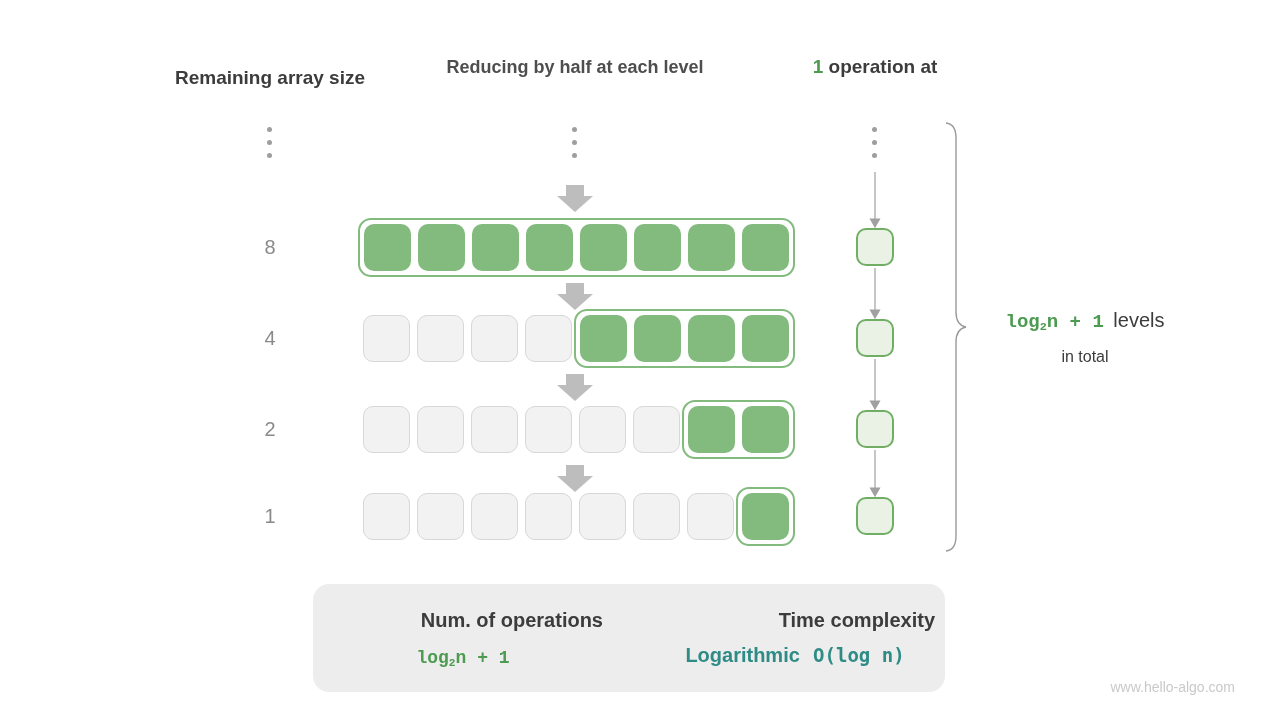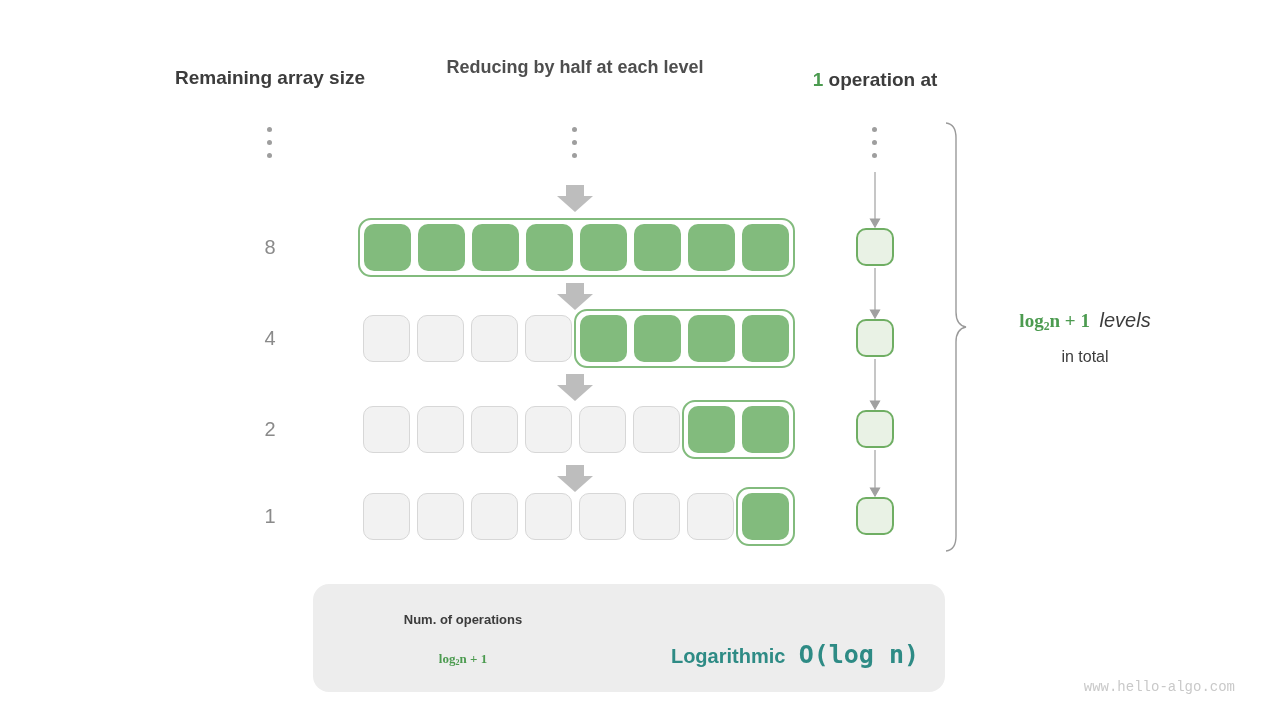--- a/index.html
+++ b/index.html
@@ -32,29 +32,29 @@
   .row-label{width:60px;text-align:center;font-size:20px;color:var(--label_gray);line-height:30px;}
   .array-row{display:flex;align-items:center;gap:7px;height:47px;}
   .cell{width:47px;height:47px;border-radius:10px;box-sizing:border-box;flex:0 0 auto;}
   .cell.gray{background:var(--gray_cell_fill);border:1.5px solid var(--gray_cell_border);}
   .cell.green{background:var(--green_fill);}
   .green-group{display:flex;gap:7px;padding:4px;border:2px solid var(--green_fill);
     border-radius:13px;margin:-6px -5px;background:#ffffff;}
   .op-cell{width:38px;height:38px;border-radius:10px;box-sizing:border-box;
     background:var(--light_green_fill);border:2px solid var(--green_border);}
   .mono{font-family:"DejaVu Sans Mono",monospace;}
-  .formula{font-family:Liberation Serif, serif;font-weight:bold;color:var(--green_text);}
+  .formula{font-family:Liberation Mono, monospace;font-weight:bold;color:var(--green_text);}
   .formula sub{font-size:0.62em;vertical-align:-0.28em;}
   .brace-text-line1{font-size:20px;color:var(--dark_text);text-align:center;line-height:30px;}
   .brace-text-line2{font-size:16px;color:var(--dark_text);text-align:center;line-height:30px;}
   .summary-box{background:var(--box_fill);border-radius:16px;}
-  .sum-title{font-weight:bold;font-size:13px;color:var(--dark_text);text-align:center;line-height:28px;}
+  .sum-title{font-weight:bold;font-size:20px;color:var(--dark_text);text-align:right;line-height:28px;}
   .sum-value{font-size:19px;text-align:center;line-height:30px;}
   .teal{color:var(--teal_text);font-weight:bold;}
-  .watermark{font-family:Liberation Mono, monospace;font-size:14px;color:var(--watermark_gray);margin-left:40px;}
+  .watermark{font-family:Liberation Sans, sans-serif;font-size:14px;color:var(--watermark_gray);margin-left:40px;}
   svg{display:block;}
 </style>
 </head>
 <body>
 
 <div id="canvas">
 
   <svg class="abs" style="left:0;top:0;z-index:0;" width="1280" height="720" viewBox="0 0 1280 720">
 
     <g fill="#bdbdbd">
@@ -81,21 +81,21 @@
   </svg>
 
   <div class="abs hdr" style="left:120px;top:64px;width:300px;">
     <span>Remaining array size</span>
   </div>
 
   <div class="abs" style="left:425px;top:44px;width:300px;">
     <div class="subhdr" style="margin-top:9px;">Reducing by half at each level</div>
   </div>
 
-  <div class="abs hdr" style="left:775px;top:66px;width:200px;">
+  <div class="abs hdr" style="left:775px;top:53px;width:200px;">
     <div>
       <span class="grn">1</span><span> operation at</span>
     </div>
   </div>
 
   <div class="abs vdots" style="left:267px;top:127px;">
     <span class="dot"></span>
       <span class="dot"></span>
       <span class="dot"></span>
   </div>
@@ -168,31 +168,32 @@
   <div id="ops-container">
       <div class="abs op-cell" style="left: 856px; top: 228px;"></div>
       <div class="abs op-cell" style="left: 856px; top: 319px;"></div>
       <div class="abs op-cell" style="left: 856px; top: 410px;"></div>
       <div class="abs op-cell" style="left: 856px; top: 497px;"></div>
     </div>
 
   <div class="abs" style="left:980px;top:305px;width:210px;">
     <div class="brace-text-line1">
       <span class="formula" style="font-size:19px;"><span>log</span><sub>2</sub><span>n + 1</span></span>
-      <span style="margin-left:4px;font-style:italic;">levels</span>
+      <span style="margin-left:4px;">levels</span>
     </div>
     <div class="brace-text-line2">in total</div>
   </div>
 
   <div class="abs summary-box" style="left:313px;top:584px;width:632px;height:108px;">
     <div class="abs sum-title" style="left:10px;top:22px;width:280px;">Num. of operations</div>
     <div class="abs sum-value" style="left:10px;top:58px;width:280px;">
-      <span class="formula" style="font-size:13px;"><span>log</span><sub>2</sub><span>n + 1</span></span>
+      <span class="formula" style="font-size:18px;"><span>log</span><sub>2</sub><span>n + 1</span></span>
     </div>
+    <div class="abs sum-title" style="left:342px;top:22px;width:280px;">Time complexity</div>
     <div class="abs sum-value" style="left:342px;top:56px;width:280px;">
       <span class="teal" style="font-size:20px;">Logarithmic</span>
-      <span class="teal mono" style="font-size:25px;margin-left:8px;">O(log n)</span>
+      <span class="teal mono" style="font-size:19px;margin-left:8px;">O(log n)</span>
     </div>
   </div>
 
   <div class="abs watermark" style="right:45px;top:679px;">www.hello-algo.com</div>
 
 </div>
 
 </body></html>

